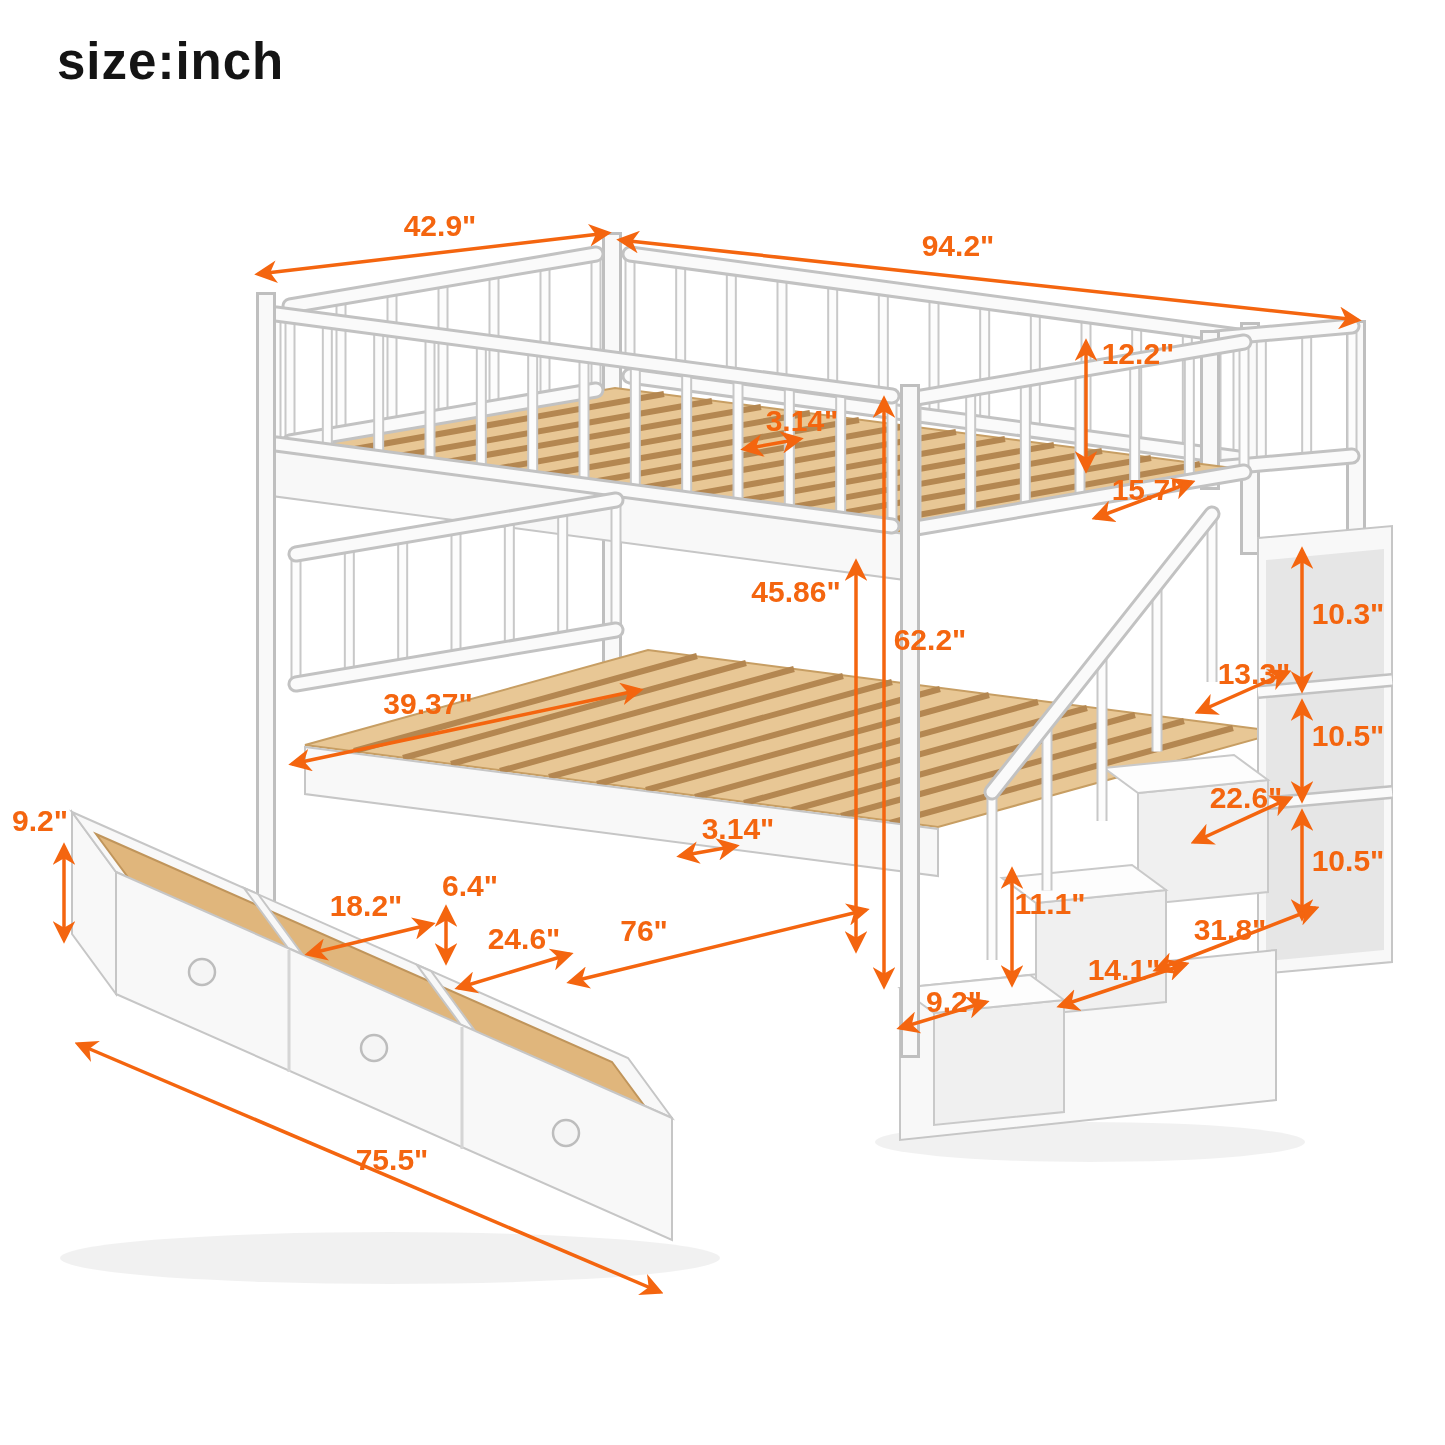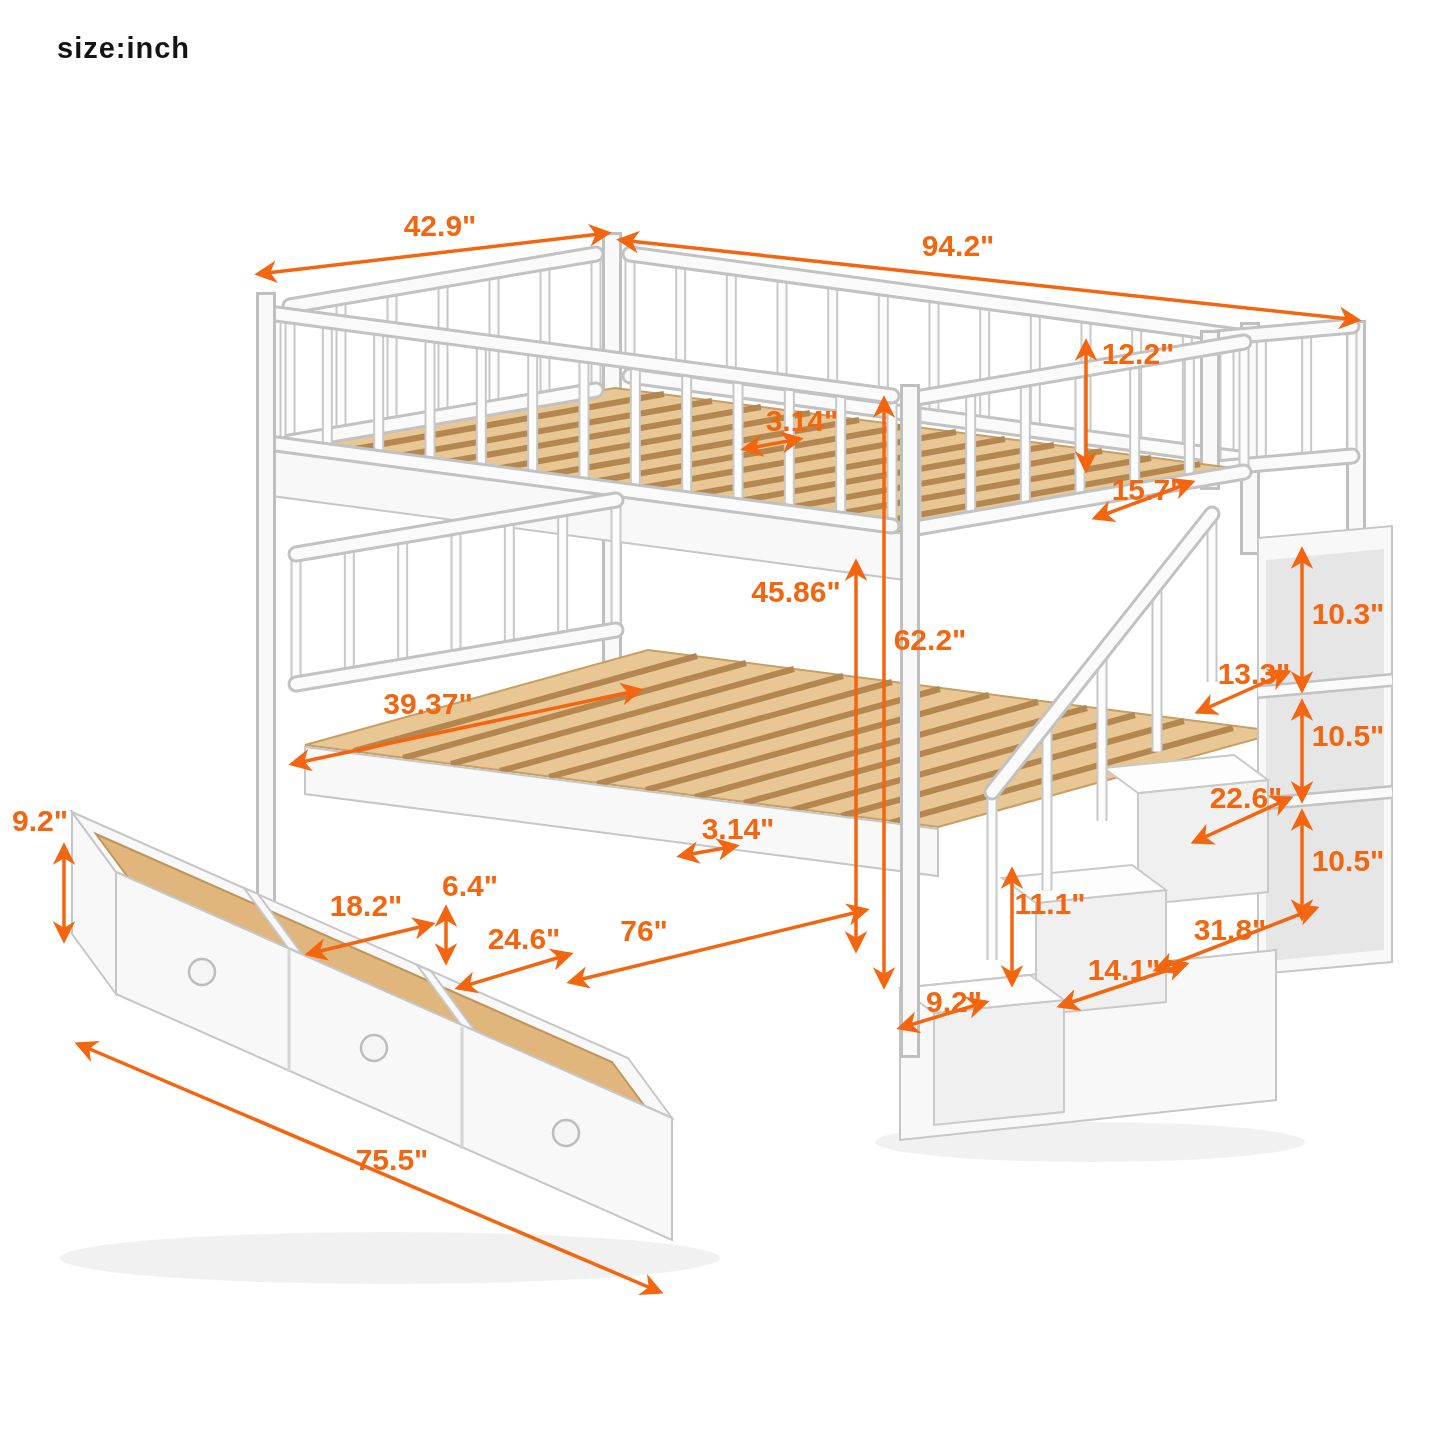--- a/index.html
+++ b/index.html
@@ -1,19 +1,19 @@
 <!DOCTYPE html>
 <html style="--accent: #f4650f;"><head>
 <meta charset="utf-8">
 <style>
   * { margin:0; padding:0; box-sizing:border-box; }
   html,body { width:1445px; height:1445px; background:#ffffff;
     font-family:"Liberation Sans", sans-serif; position:relative; overflow:hidden; }
   .canvas { position:absolute; inset:0; }
-  .size-label { position:absolute; left:57px; top:32px; font-size:29px; font-weight:bold;
+  .size-label { position:absolute; left:57px; top:32px; font-size:51px; font-weight:bold;
     color:#141414; letter-spacing:1px; }
   svg.scene { position:absolute; left:0; top:0; }
   .dim-line { stroke:var(--accent,#f4650f); stroke-width:3.5; fill:none;
     marker-start:url(#ah); marker-end:url(#ah); }
   .dim-text { fill:var(--accent,#f4650f); font-size:30px; font-weight:bold; }
   .ah-path { fill:var(--accent,#f4650f); }
   .frame { fill:#f8f8f8; stroke:#c6c6c6; stroke-width:2; }
   .deck { fill:#e8c795; stroke:#c79e63; stroke-width:2; }
   .gap { stroke:#b48751; stroke-width:6; }
   .step-top { fill:#fdfdfd; stroke:#c9c9c9; stroke-width:2; }

